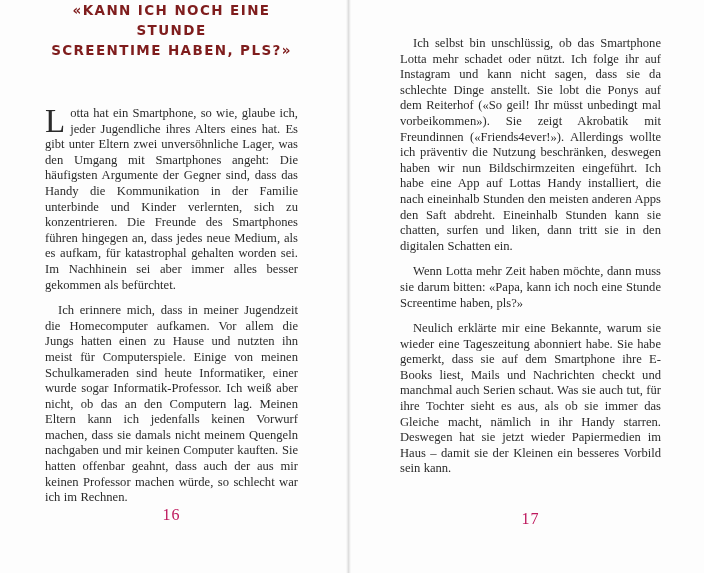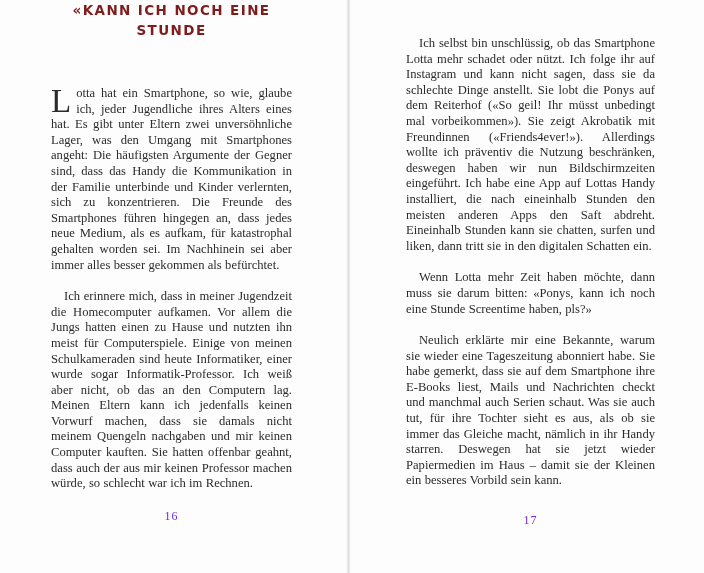--- a/index.html
+++ b/index.html
@@ -45,67 +45,68 @@
     font-weight: bold;
     font-size: 13.5px;
     letter-spacing: 1.4px;
     line-height: 20px;
     color: #7f1d1d;
     text-transform: uppercase;
   }
   .page.left .body { margin-top: 46px; }
   .page.right .body { margin-top: 36px; }
   .para {
-    margin: 16px;
+    margin: 10px;
     font-size: 12.6px;
     line-height: 15.6px;
     text-align: justify;
     color: #2b2b2b;
     word-spacing: 0.2px;
   }
   .para.indent { text-indent: 13px; }
   .dropcap {
     float: left;
     font-size: 33px;
     line-height: 27px;
     padding: 2px 5px 0 0;
     color: #2b2b2b;
   }
   .page-number {
     position: absolute;
     left: 0;
     width: 100%;
     text-align: center;
-    font-size: 12px;
-    color: #6d28d9;
+    font-size: 16px;
+    color: #be185d;
     letter-spacing: 1px;
   }
   .page.left .page-number { bottom: 49px; }
   .page.right .page-number { bottom: 45px; margin-top: 8px; }
 </style>
 </head>
 <body>
 
 <div class="spread">
 
   <div class="page left">
     <div class="chapter-title">
       <div class="title-line">«KANN ICH NOCH EINE STUNDE</div>
+      <div class="title-line">SCREENTIME HABEN, PLS?»</div>
     </div>
     <div class="body">
       <p class="para"><span class="dropcap">L</span><span>otta hat ein Smartphone, so wie, glaube ich, jeder Jugendliche ihres Alters eines hat. Es gibt unter Eltern zwei unversöhnliche Lager, was den Umgang mit Smartphones angeht: Die häufigsten Argumente der Gegner sind, dass das Handy die Kommunikation in der Familie unterbinde und Kinder verlernten, sich zu konzentrieren. Die Freunde des Smartphones führen hingegen an, dass jedes neue Medium, als es aufkam, für katastrophal gehalten worden sei. Im Nachhinein sei aber immer alles besser gekommen als befürchtet.</span></p>
       <p class="para indent">Ich erinnere mich, dass in meiner Jugendzeit die Homecomputer aufkamen. Vor allem die Jungs hatten einen zu Hause und nutzten ihn meist für Computerspiele. Einige von meinen Schulkameraden sind heute Informatiker, einer wurde sogar Informatik-Professor. Ich weiß aber nicht, ob das an den Computern lag. Meinen Eltern kann ich jedenfalls keinen Vorwurf machen, dass sie damals nicht meinem Quengeln nachgaben und mir keinen Computer kauften. Sie hatten offenbar geahnt, dass auch der aus mir keinen Professor machen würde, so schlecht war ich im Rechnen.</p>
     </div>
     <div class="page-number">16</div>
   </div>
 
   <div class="gutter"></div>
 
   <div class="page right">
     <div class="body">
       <p class="para indent">Ich selbst bin unschlüssig, ob das Smartphone Lotta mehr schadet oder nützt. Ich folge ihr auf Instagram und kann nicht sagen, dass sie da schlechte Dinge anstellt. Sie lobt die Ponys auf dem Reiterhof («So geil! Ihr müsst unbedingt mal vorbeikommen»). Sie zeigt Akrobatik mit Freundinnen («Friends4ever!»). Allerdings wollte ich präventiv die Nutzung beschränken, deswegen haben wir nun Bildschirmzeiten eingeführt. Ich habe eine App auf Lottas Handy installiert, die nach eineinhalb Stunden den meisten anderen Apps den Saft abdreht. Eineinhalb Stunden kann sie chatten, surfen und liken, dann tritt sie in den digitalen Schatten ein.</p>
-      <p class="para indent">Wenn Lotta mehr Zeit haben möchte, dann muss sie darum bitten: «Ponys, kann ich noch eine Stunde Screentime haben, pls?»</p>
+      <p class="para indent">Wenn Lotta mehr Zeit haben möchte, dann muss sie darum bitten: «Papa, kann ich noch eine Stunde Screentime haben, pls?»</p>
       <p class="para indent">Neulich erklärte mir eine Bekannte, warum sie wieder eine Tageszeitung abonniert habe. Sie habe gemerkt, dass sie auf dem Smartphone ihre E-Books liest, Mails und Nachrichten checkt und manchmal auch Serien schaut. Was sie auch tut, für ihre Tochter sieht es aus, als ob sie immer das Gleiche macht, nämlich in ihr Handy starren. Deswegen hat sie jetzt wieder Papiermedien im Haus – damit sie der Kleinen ein besseres Vorbild sein kann.</p>
     </div>
     <div class="page-number">17</div>
   </div>
 
 </div>
 
 </body></html>

